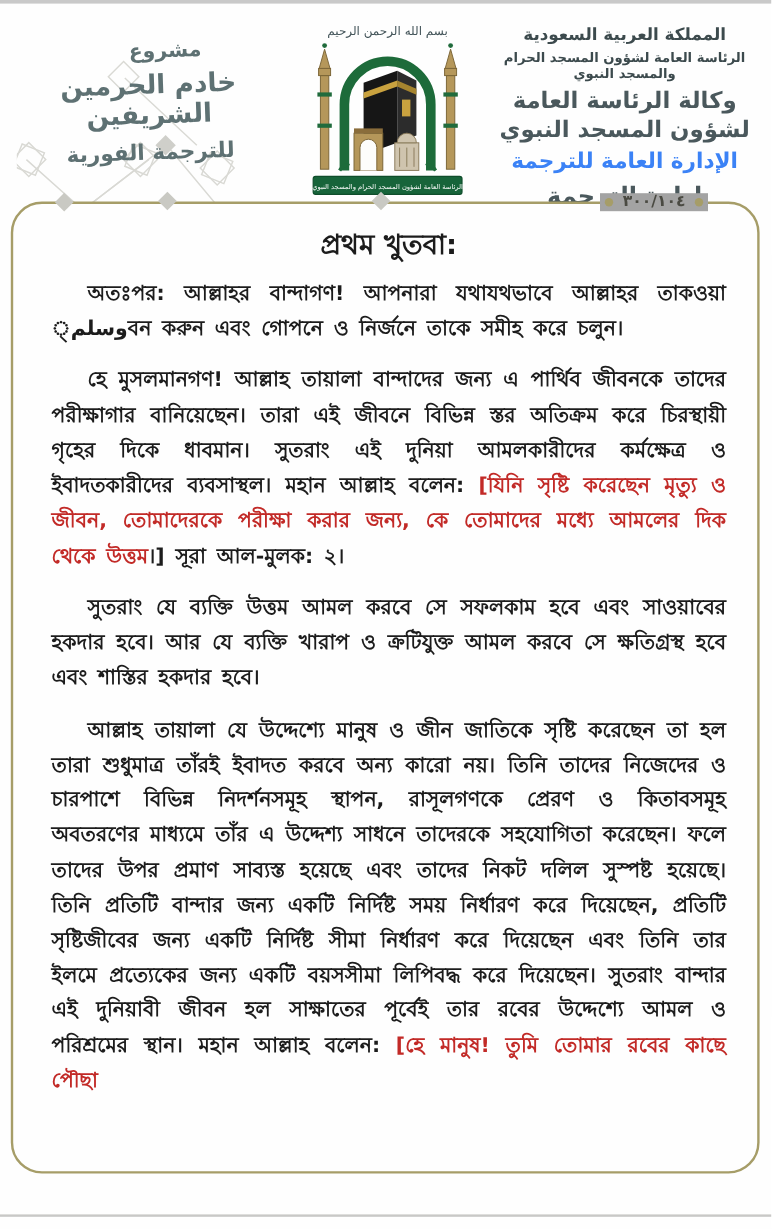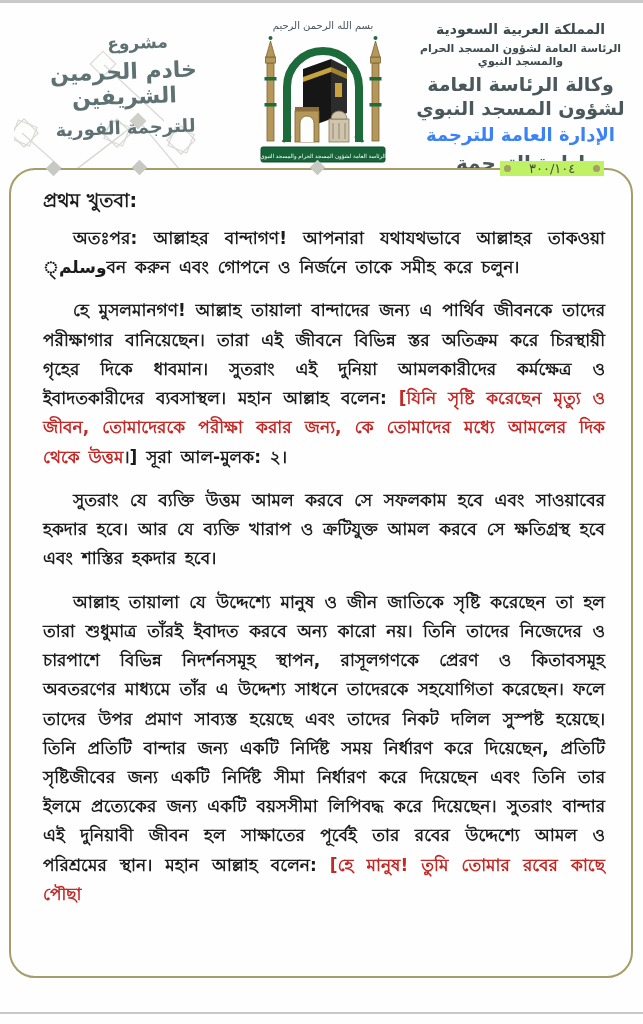--- a/index.html
+++ b/index.html
@@ -54,36 +54,36 @@
     border: 2px solid var(--border-olive, #a69d68);
     border-radius: 26px;
     background: #fefefe;
   }
   .border-diamond {
     position: absolute; width: 11px; height: 11px;
     background: #c9c9c3; transform: rotate(45deg);
   }
   .doc-number {
     position: absolute; top: 161px; left: 500px; height: 15px;
-    background: #bef264; padding: 0 4px;
-    display: flex; align-items: center; gap: 18px;
-    font-size: 13px; font-weight: normal; color: #4a4a42; direction: rtl;
+    background: #a3a3a3; padding: 0 4px;
+    display: flex; align-items: center; gap: 8px;
+    font-size: 13px; font-weight: bold; color: #4a4a42; direction: rtl;
   }
   .doc-number .dot {
     width: 7px; height: 7px; border-radius: 50%;
     background: var(--border-olive, #a69d68); display: inline-block;
   }
 
   .content-inner {
     position: absolute; left: 0; top: 0; width: 100%; height: 100%;
     padding: 16px 26px 0 32px;
     color: #1c1c1c;
   }
   .doc-title {
-    font-weight: bold; font-size: 19px;
+    text-align: center; font-weight: bold; font-size: 23px;
     margin-bottom: 6px;
   }
   .arabic-opening {
     direction: rtl; text-align: justify; text-align-last: left;
     font-size: 17px; line-height: 2.2;
     font-family: "DejaVu Sans", sans-serif;
     margin-bottom: 10px;
   }
   .para {
     text-align: justify; font-size: 17px; font-weight: 600;

